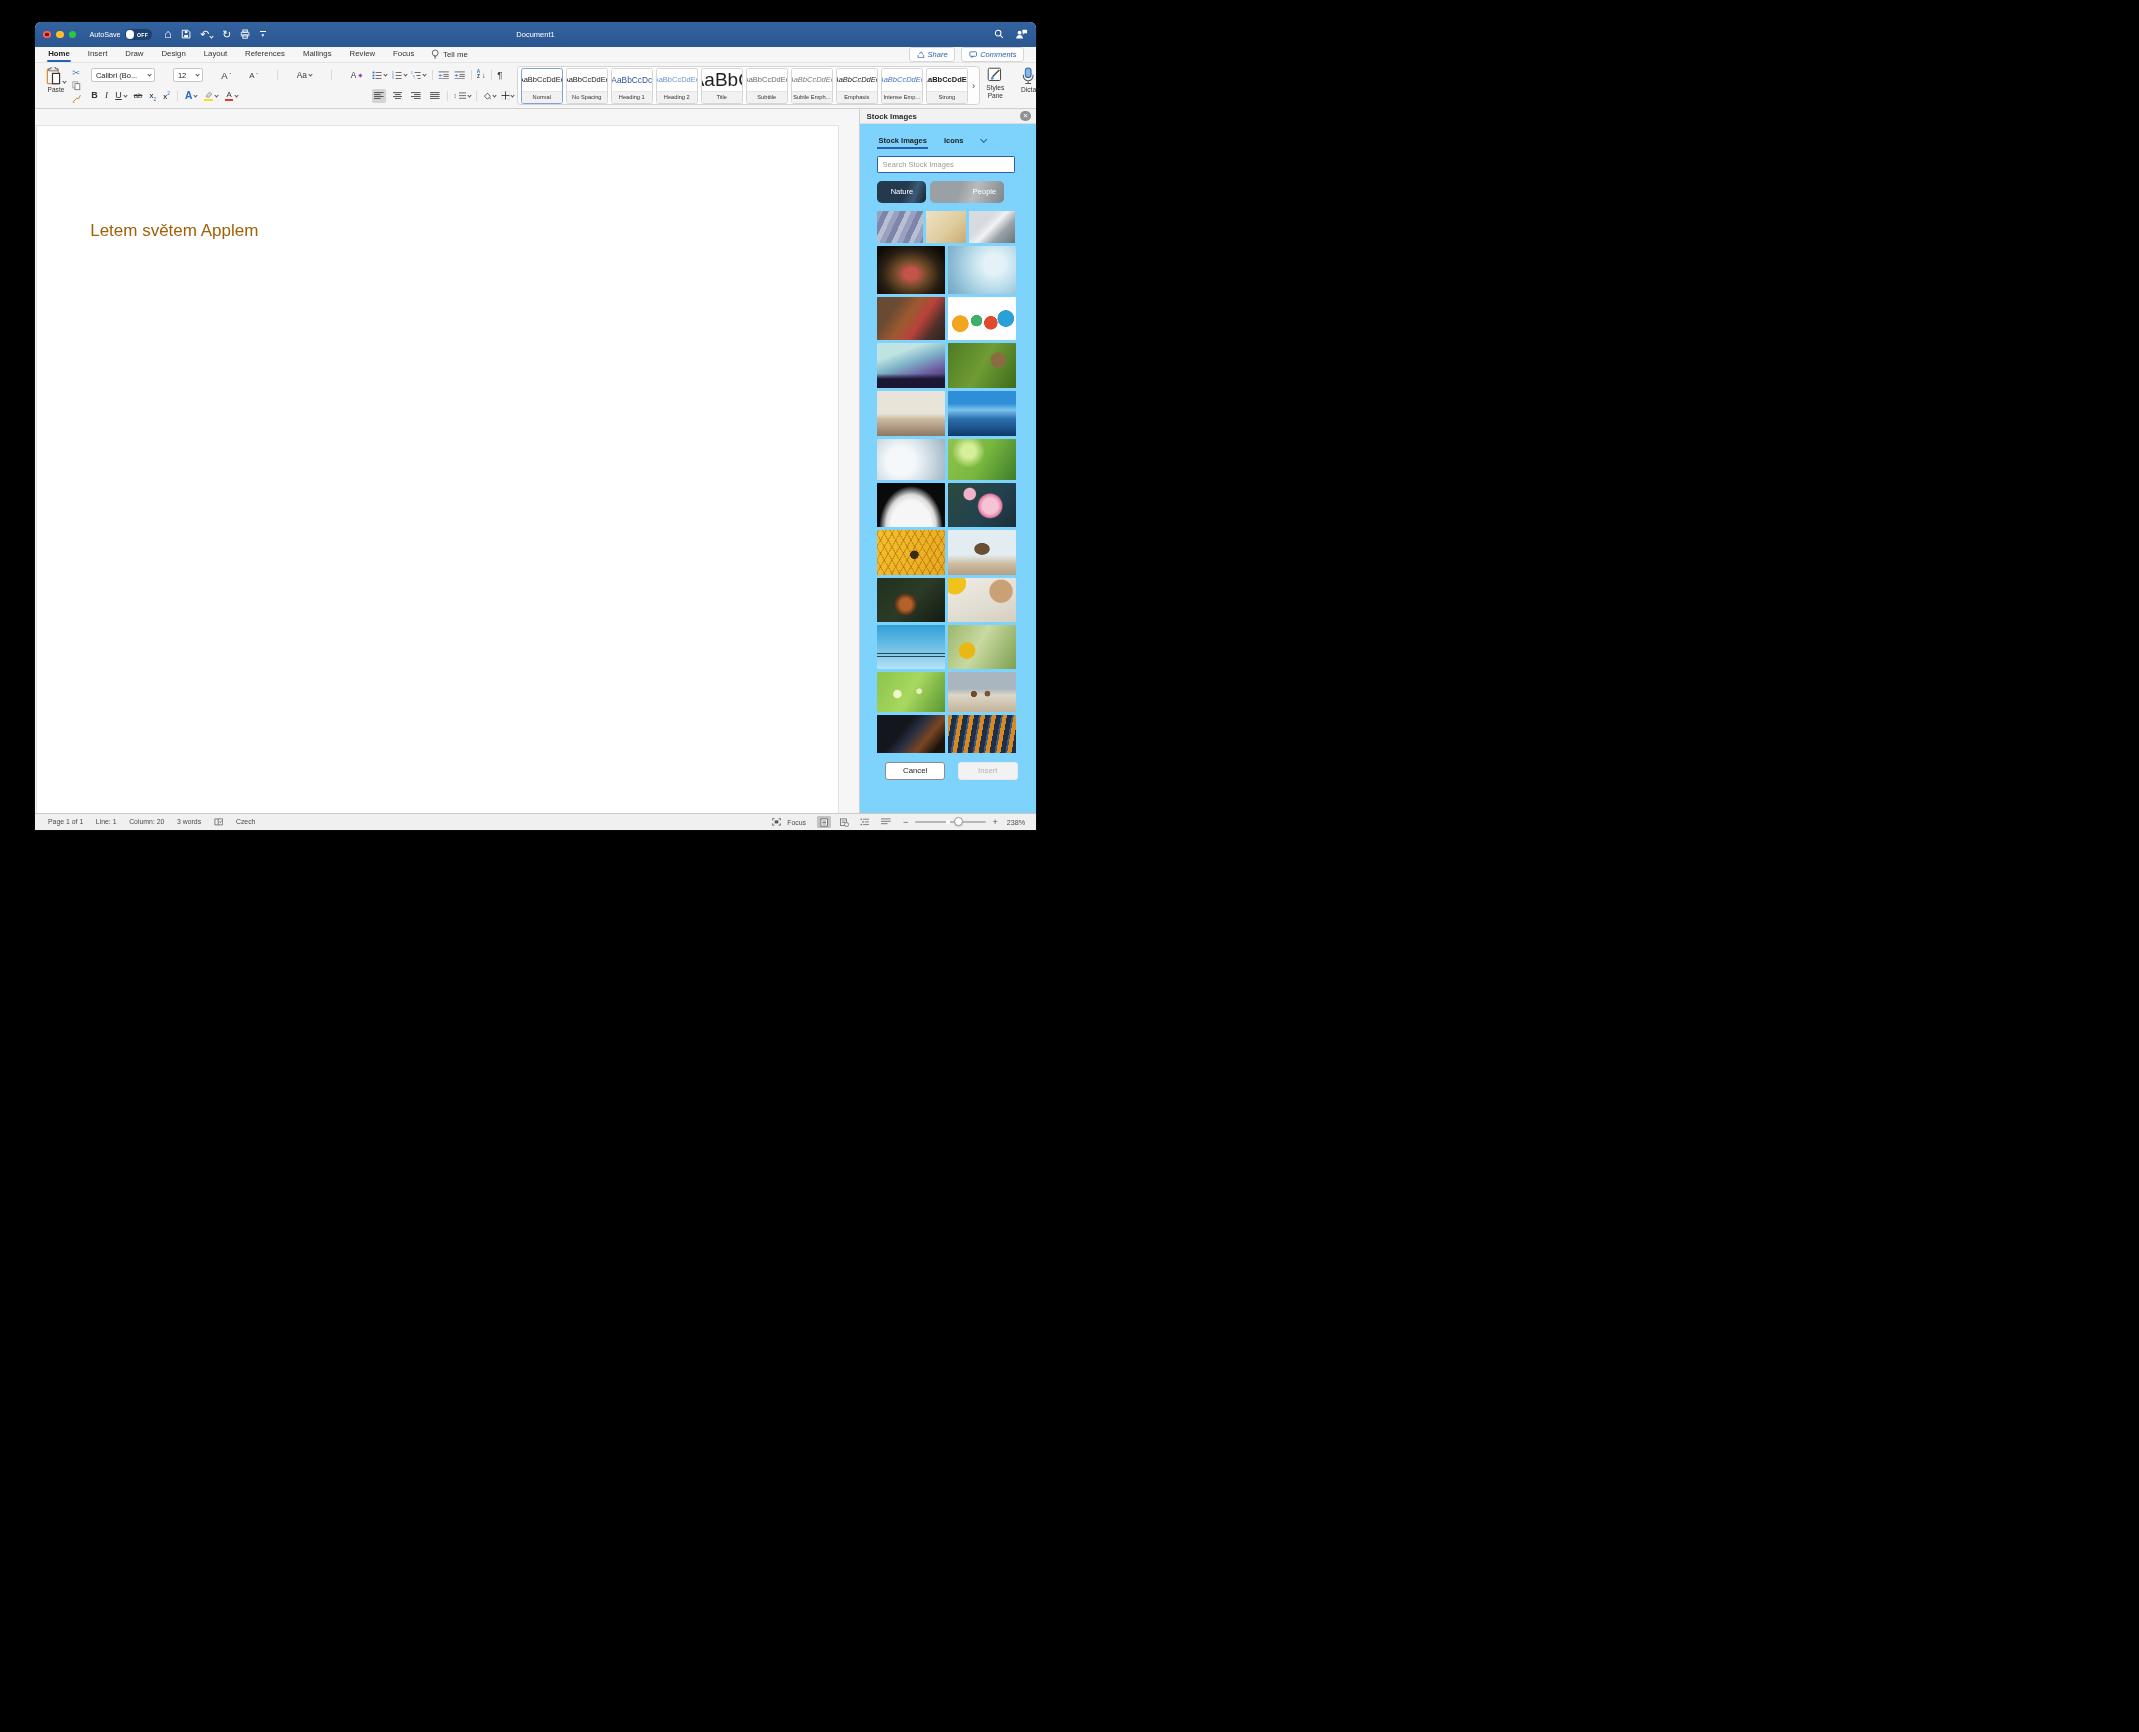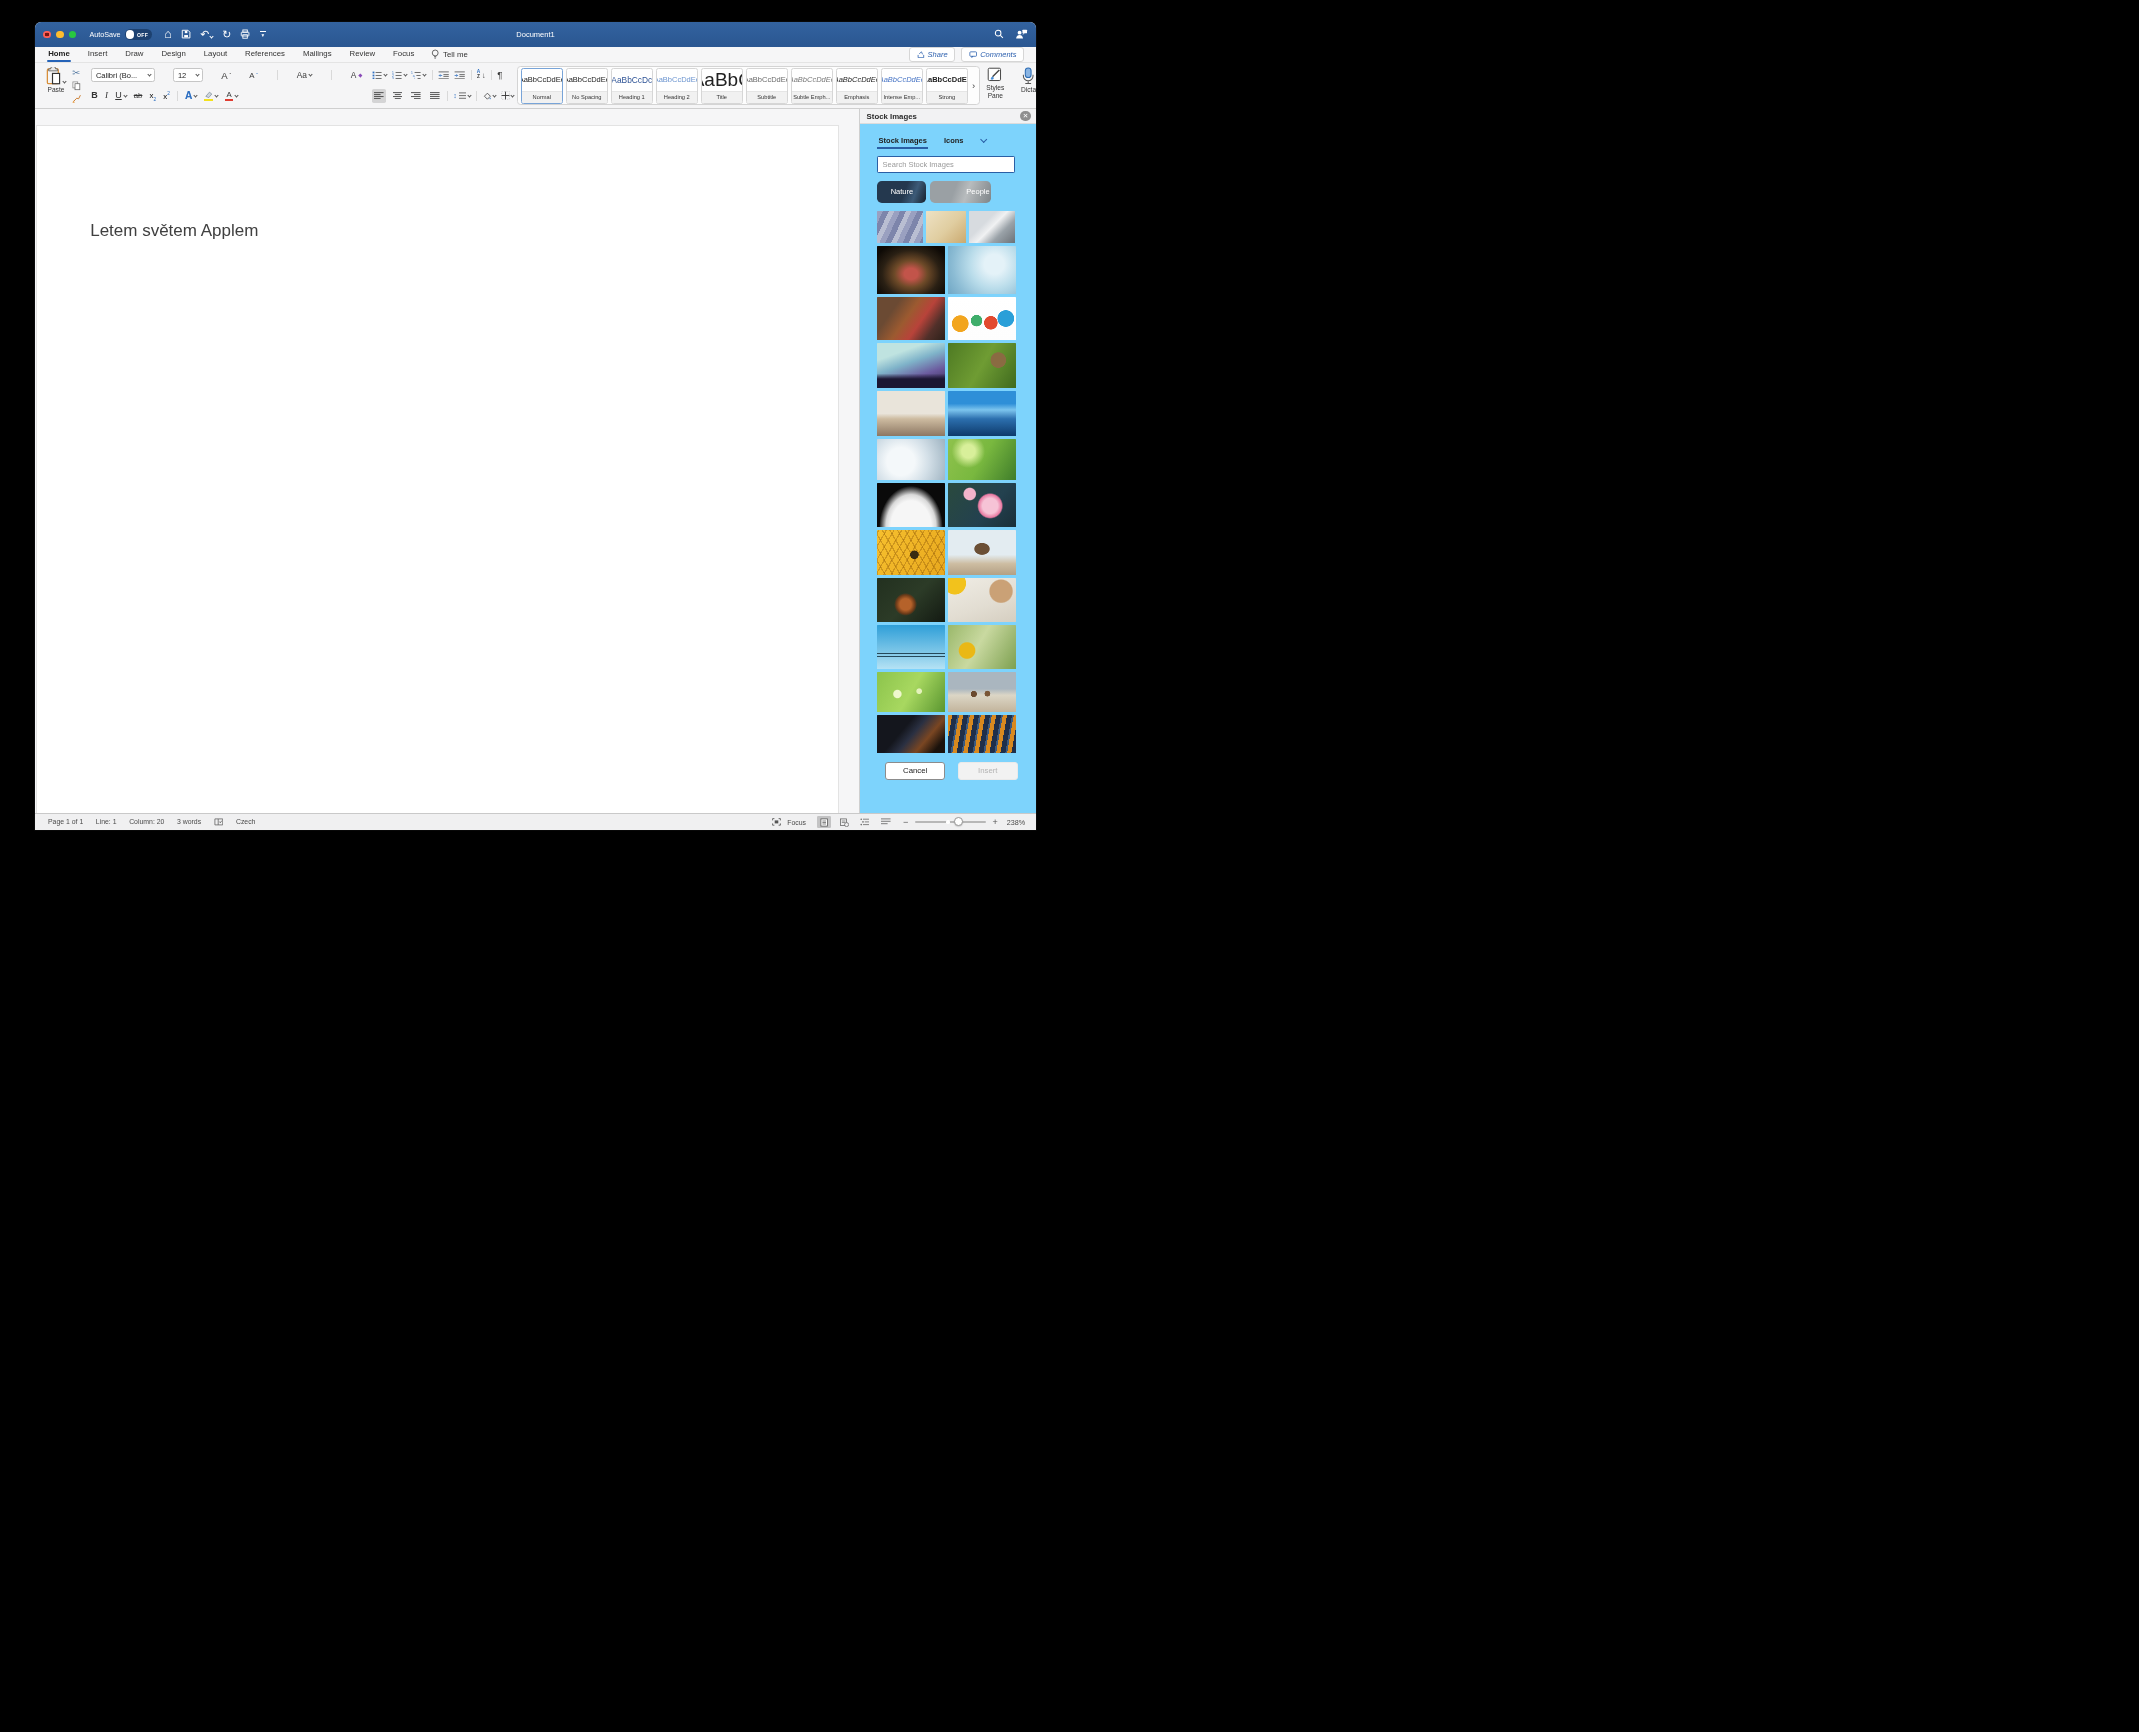--- a/index.html
+++ b/index.html
@@ -72,38 +72,38 @@
   .st-subem .stsample { color:#777; font-style:italic; }
   .st-emph .stsample { font-style:italic; }
   .st-intense .stsample { font-style:italic; color:#4472c4; }
   .st-strong .stsample { font-weight:bold; }
   .gnext { font-size:9.6px; color:#444; padding:0 1.2px; }
 
   
   .main { flex:1; display:flex; min-height:0; }
   .docarea { flex:1; background:#f6f6f7; position:relative; }
   .page { position:absolute; left:1.2px; top:16px; width:803px; bottom:0; background:#fff; border:0.6px solid #e3e3e3; border-bottom:none; }
-  .doctext { position:absolute; left:53px; top:95px; font-size:17px; color:#404040; }
+  .doctext { position:absolute; left:53px; top:95px; font-size:17px; color:#a16207; }
 
   
   .panel { width:177px; flex:0 0 177px; background:#7dd3fc; border-left:0.6px solid #cfcfcf; display:flex; flex-direction:column; }
   .phead { height:15px; flex:0 0 15px; background:#f2f2f3; border-bottom:0.6px solid #dcdcdc; display:flex; align-items:center; padding:0 5.4px 0 6.6px; }
   .phead-title { font-size:7.8px; font-weight:bold; color:#2b2b2b; }
   .pclose { margin-left:auto; width:10.2px; height:10.2px; border-radius:50%; background:#8f8f8f; color:#fff; font-size:6.6px; display:flex; align-items:center; justify-content:center; line-height:1; }
   .pbody { flex:1; padding:9.6px 0 0 17.4px; position:relative; }
   .ptabs { display:flex; align-items:center; gap:17px; margin:2.4px 0 7.2px 1.2px; }
   .ptab { font-size:7.5px; color:#222; padding-bottom:4.2px; position:relative;font-weight:bold; }
   .ptab.active { font-weight:bold; }
   .ptab.active::after { content:""; position:absolute; left:-1.2px; right:-1.2px; bottom:0; height:1.8px; background:#2a5fa5; }
   .psearch { width:138px; height:17px; border:1.2px solid #2a5fa5; border-radius:1.2px; font-size:7.5px; padding:0 4.2px; color:#222; outline:none; font-family:"Liberation Sans",sans-serif; }
   .psearch::placeholder { color:#9b9b9b; }
   .chips { display:flex; align-items:center; gap:3.6px; margin:7.8px 0 7.8px; position:relative; }
   .chip { height:21.6px; border-radius:4.8px; display:flex; align-items:center; justify-content:center; color:#fff; font-size:7.5px; }
   .chip1 { width:49px; background:linear-gradient(110deg,#24384e 0 55%,#3c5a77 75%,#16202c); }
-  .chip2 { width:61px; background:linear-gradient(110deg,#9aa0a4 0 40%,#b8bcbe 60%,#7e8488);padding-left:35px; }
+  .chip2 { width:74px; background:linear-gradient(110deg,#9aa0a4 0 40%,#b8bcbe 60%,#7e8488);padding-left:35px; }
 
   .grid { width:141px; }
   .grow { display:flex; gap:3px; margin-bottom:3px; }
   .thumb { border-radius:0.6px; }
   .w77{width:46px;} .w67{width:40px;} .w114{width:68px;}
   .h54{height:32px;} .h80{height:48px;} .h72{height:43px;} .h75{height:45px;} .h68{height:41px;} .h74{height:44px;} .h73{height:44px;} .h67{height:40px;} .h63{height:38px;}
 
   .g1 { background:repeating-linear-gradient(115deg,#9aa0c0 0 5.4px,#7d85ab 5.4px 10.8px,#b9bed2 10.8px 15.6px); }
   .g2 { background:linear-gradient(135deg,#eee2c4,#e0cda0 55%,#caa96f); }
   .g3 { background:linear-gradient(135deg,#d7dbdf 0 35%,#f0f1f2 50%,#9aa2a8 70%,#6b7177); }

